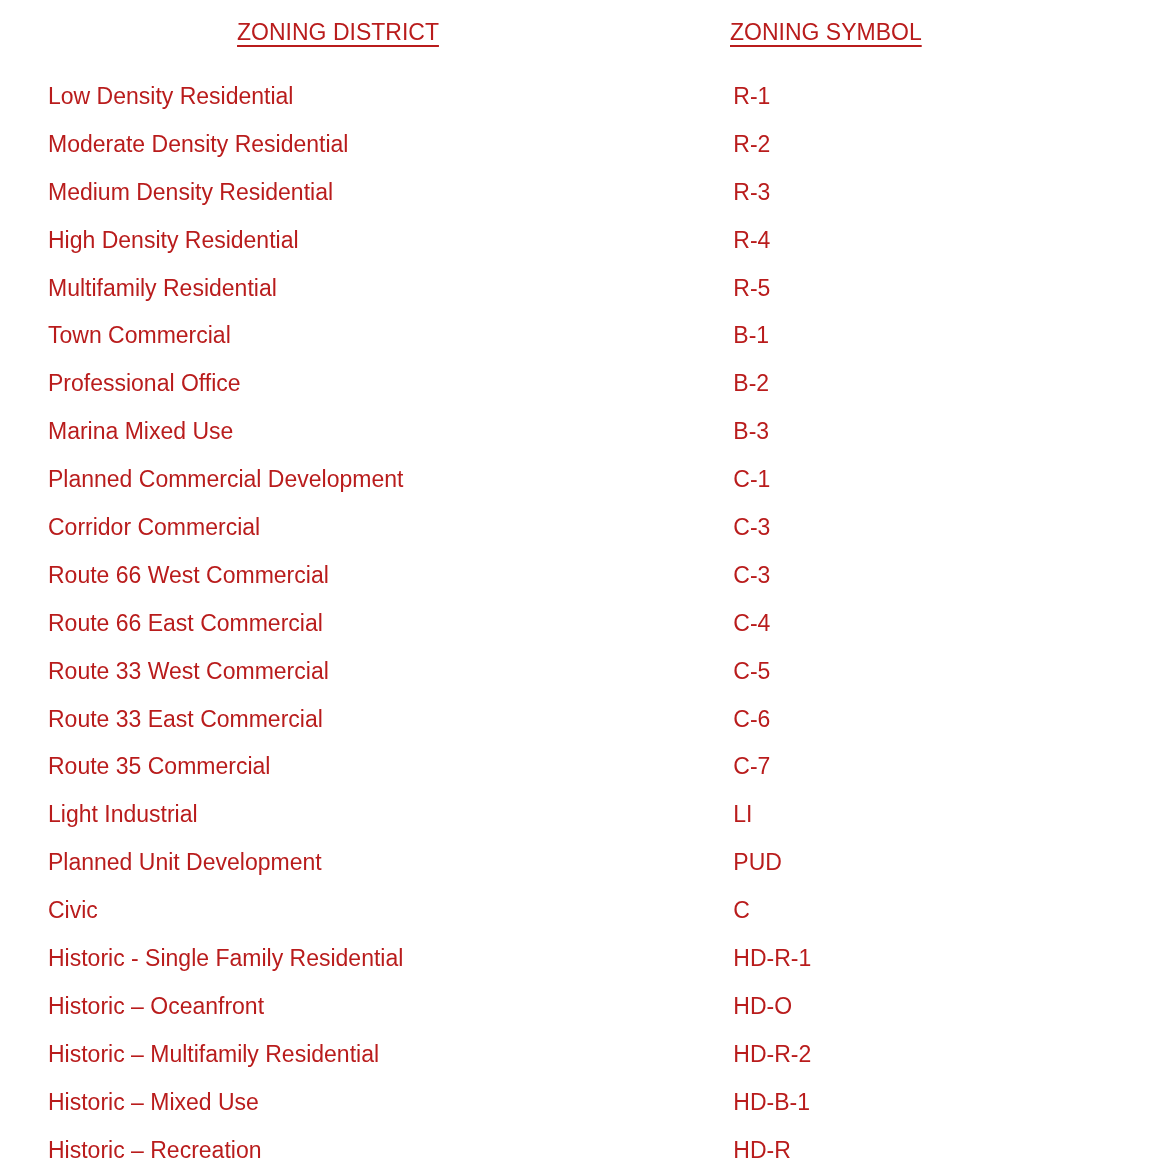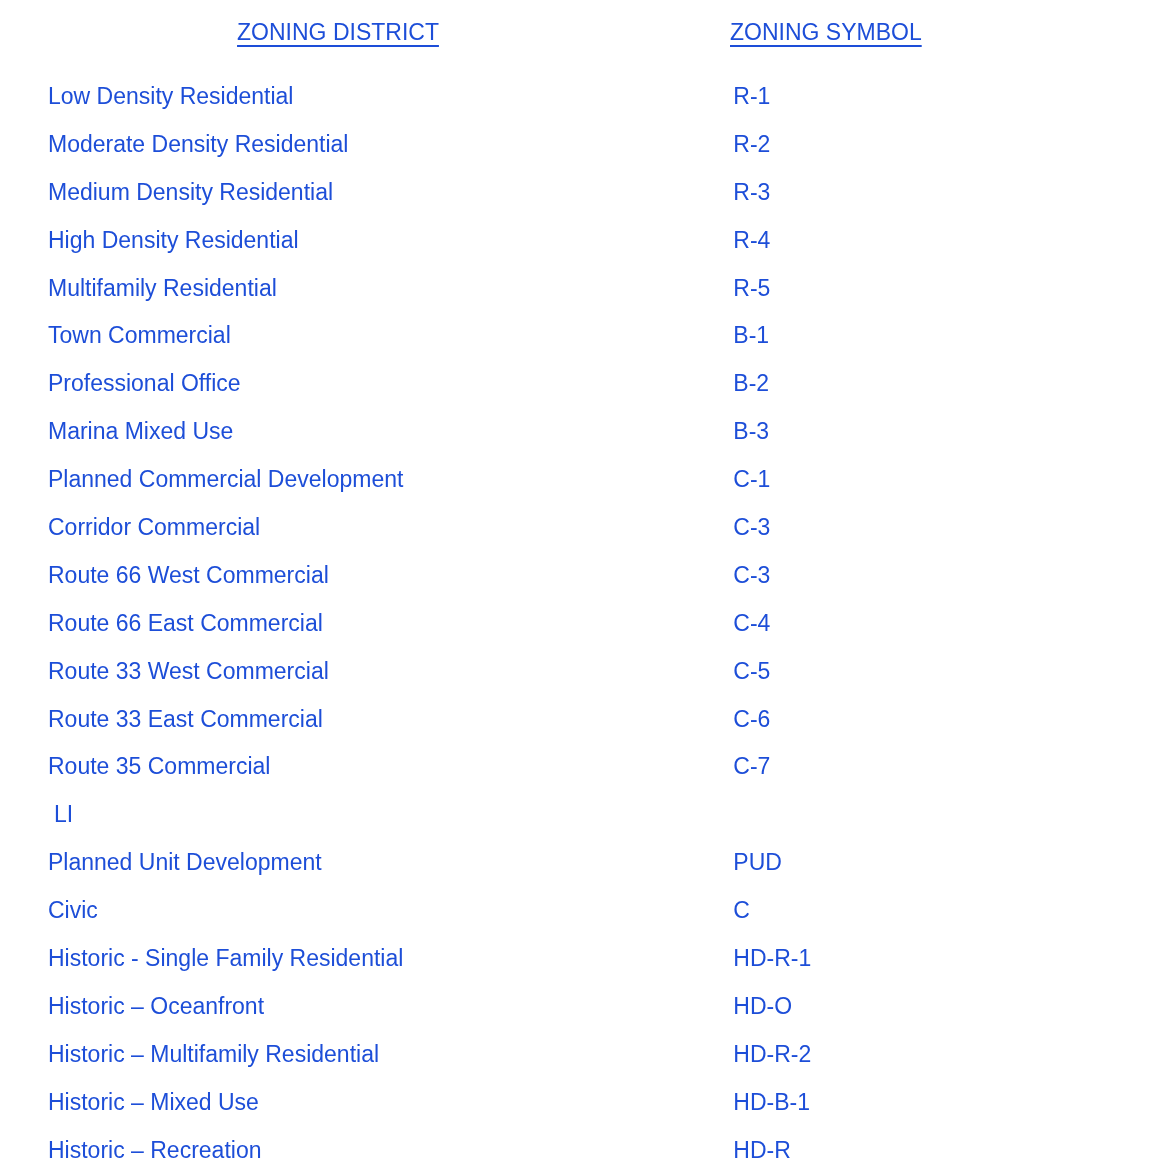--- a/index.html
+++ b/index.html
@@ -4,21 +4,21 @@
 <style>
   html, body {
     margin: 0;
     padding: 0;
     background: #ffffff;
   }
   .page {
     width: 1176px;
     height: 1173px;
     background: #ffffff;
-    color: #1d4ed8;
+    color: #b91c1c;
     font-family: "Liberation Sans", sans-serif;
     font-size: 23px;
     overflow: hidden;
     position: relative;
   }
   .header-row {
     display: flex;
     padding-top: 17px;
     line-height: 30px;
   }
@@ -142,20 +142,21 @@
     <div class="cell-district">Route 33 East Commercial</div>
     <div class="cell-symbol">C-6</div>
   </div>
 
   <div class="row">
     <div class="cell-district">Route 35 Commercial</div>
     <div class="cell-symbol">C-7</div>
   </div>
 
   <div class="row">
+    <div class="cell-district">Light Industrial</div>
     <div class="cell-symbol">LI</div>
   </div>
 
   <div class="row">
     <div class="cell-district">Planned Unit Development</div>
     <div class="cell-symbol">PUD</div>
   </div>
 
   <div class="row">
     <div class="cell-district">Civic</div>

